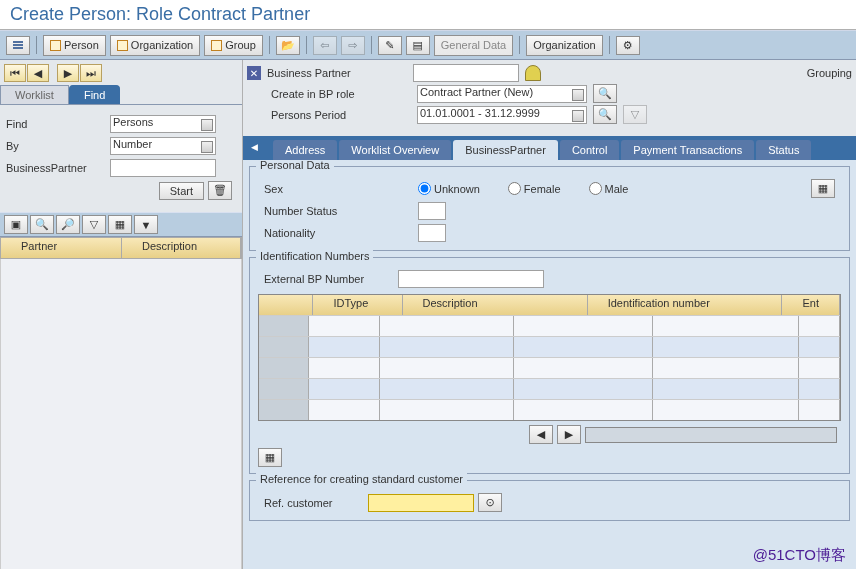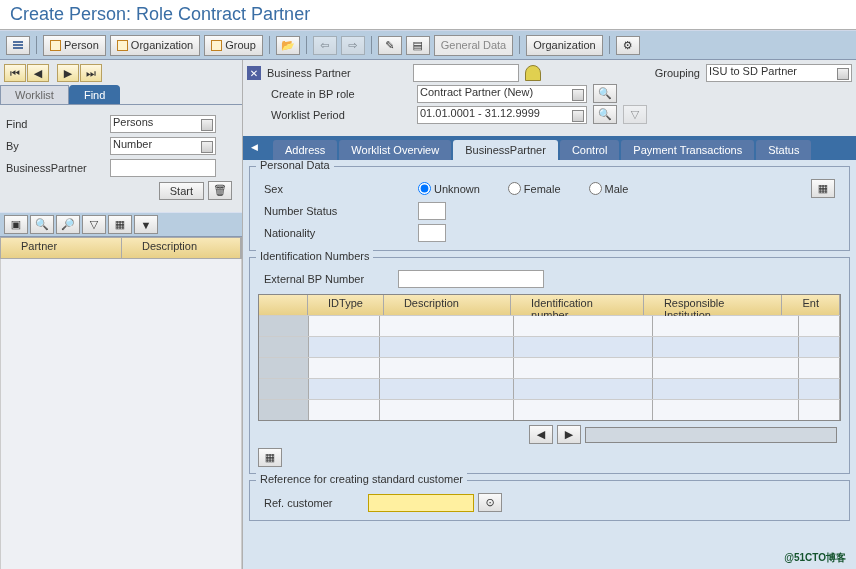--- a/index.html
+++ b/index.html
@@ -40,21 +40,21 @@
 .radio input { margin:0; }
 .grid { border:1px solid #888; }
 .ghead { display:flex; background:linear-gradient(#f8e8b8,#e8d088); }
 .gcell { border-right:1px solid #aaa; padding:2px 20px; height:16px; }
 .grow { display:flex; border-top:1px solid #ccc; }
 .grow:nth-child(odd) .gcell { background:#dce6f4; }
 .grow:nth-child(even) .gcell { background:#f4f6fa; }
 .pager { display:flex; justify-content:flex-end; align-items:center; gap:4px; padding:4px; font-size:11px; }
 .highlight { background:#fff0a0 !important; border:1px solid #c0a000 !important; }
 .personicon { width:14px; height:14px; display:inline-block; background:#e0d050; border-radius:50% 50% 0 0; border:1px solid #908030; }
-.watermark { position:absolute; right:10px; bottom:4px; color:#14532d; font-size:10px; pointer-events:none;font-weight:bold; }
+.watermark { position:absolute; right:10px; bottom:4px; color:#4c1d95; font-size:15px; pointer-events:none; }
 </style>
 </head>
 <body>
 
 <div class="title">Create Person: Role Contract Partner</div>
 
 <div class="toolbar">
   <span class="ibtn">
       <svg width="12" height="10">
         <rect x="1" y="1" width="10" height="2" fill="#5070a0"></rect>
@@ -143,31 +143,30 @@
 
   <div class="rightpane">
     <div class="headerform">
       <div class="hrow">
         <span class="close-x">✕</span>
         <span style="width:140px">Business Partner</span>
         <input class="inp" style="width: 100px;">
         <span class="personicon"></span>
         <span style="flex:1"></span>
         <span>Grouping</span>
-        <div class="inp drop" style="width:140px">ISU  to SD Partner</div>
       </div>
       <div class="hrow">
         <span style="width:18px"></span>
         <span style="width:140px">Create in BP role</span>
         <div class="inp drop" style="width:164px">Contract Partner (New)</div>
         <span class="ibtn">🔍</span>
       </div>
       <div class="hrow">
         <span style="width:18px"></span>
-        <span style="width:140px">Worklist Period</span>
+        <span style="width:140px">Persons Period</span>
         <div class="inp drop" style="width:164px">01.01.0001 - 31.12.9999</div>
         <span class="ibtn">🔍</span>
         <span class="ibtn" style="opacity:.5">▽</span>
       </div>
     </div>
 
     <div class="maintabs">
       <div class="mtab">Address</div>
       <div class="mtab">Worklist Overview</div>
       <div class="mtab active">BusinessPartner</div>
@@ -214,21 +213,20 @@
           <div class="formrow">
               <span style="width:130px">External BP Number</span>
               <input class="inp" style="width: 140px;">
             </div>
           <div class="grid" style="margin-top:4px">
             <div class="ghead">
               <div class="gcell" style="width:14px"></div>
               <div class="gcell" style="width:50px">IDType</div>
               <div class="gcell" style="width:150px">Description</div>
               <div class="gcell" style="width:160px">Identification number</div>
-              <div class="gcell" style="width:170px">Responsible Institution</div>
               <div class="gcell" style="flex:1">Ent</div>
             </div>
             <div class="grow">
                 <div class="gcell" style="width:14px;background:#c8d0d8"></div>
                 <div class="gcell" style="width:50px"></div>
                 <div class="gcell" style="width:150px"></div>
                 <div class="gcell" style="width:160px"></div>
                 <div class="gcell" style="width:170px"></div>
                 <div class="gcell" style="flex:1"></div>
               </div>

